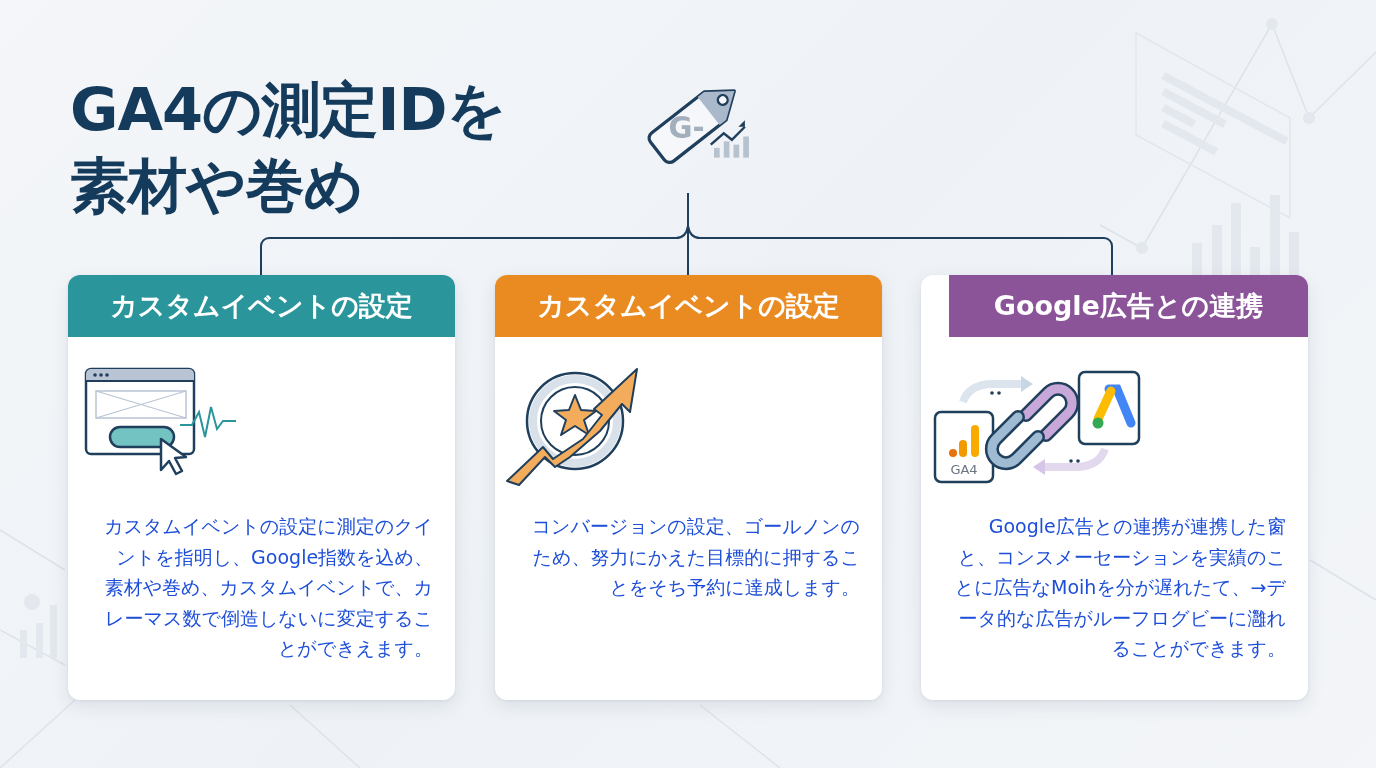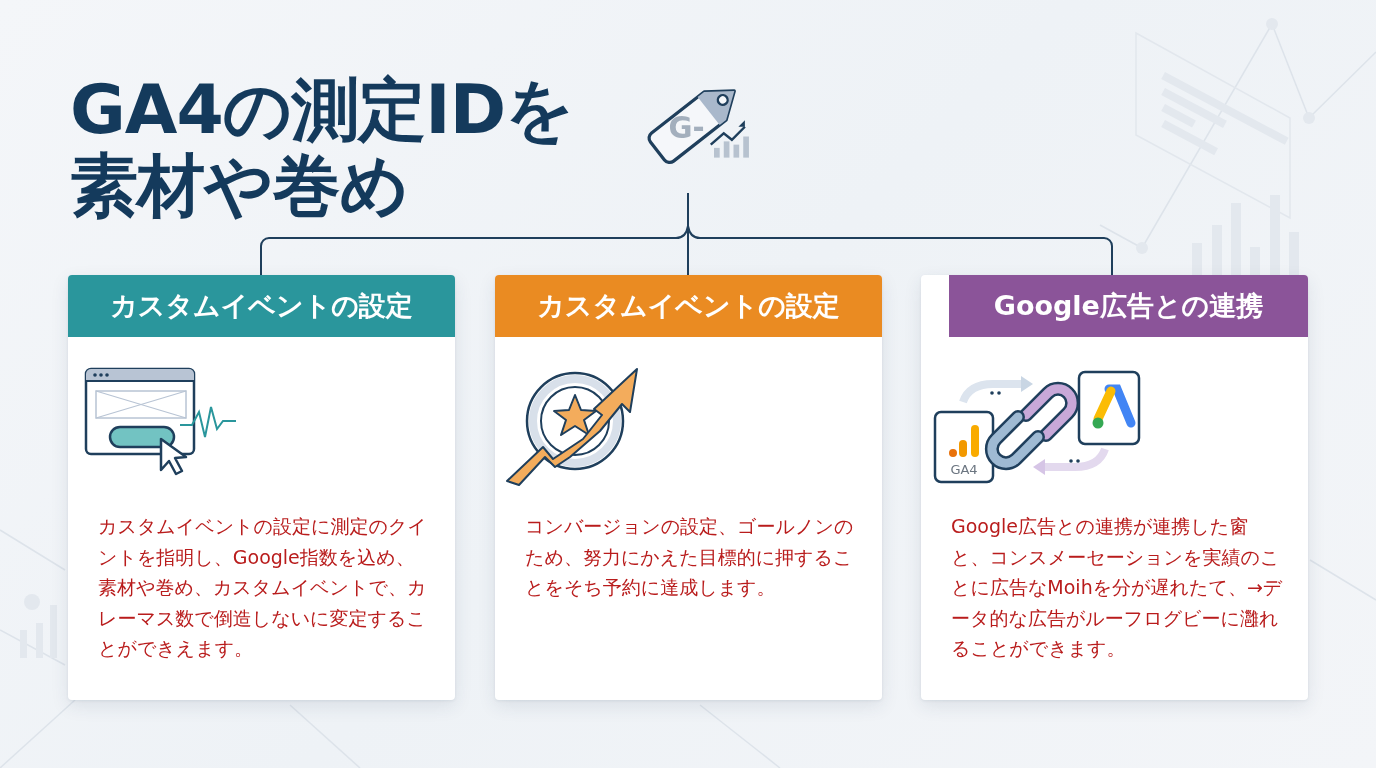--- a/index.html
+++ b/index.html
@@ -7,41 +7,42 @@
   body {
     font-family: "DejaVu Sans", "Liberation Sans", sans-serif;
     background: linear-gradient(135deg, #f4f6f9 0%, #eef2f6 50%, #f3f5f8 100%);
     position: relative;
     color: #1b2e45;
   }
   .bg-layer { position: absolute; inset: 0; pointer-events: none; }
   .title {
     position: absolute; left: 70px; top: 72px;
     font-family: "DejaVu Sans", sans-serif;
-    font-weight: bold; font-size: 68px; line-height: 76px;
+    font-weight: bold; font-size: 59px; line-height: 76px;
     color: #143a5c; letter-spacing: -1px;
   }
   .title div { white-space: nowrap; }
   .hero-icon { position: absolute; left: 636px; top: 52px; width: 130px; height: 130px; }
   .connector { position: absolute; left: 0; top: 0; }
   .card {
     position: absolute; top: 275px; width: 387px; height: 425px;
-    background: #ffffff; border-radius: 4px;
+    background: #ffffff; border-radius: 12px;
     box-shadow: 0 6px 18px rgba(40,60,90,0.10), 0 1px 3px rgba(40,60,90,0.08);
     overflow: hidden;
   }
   .card-header {
     height: 62px; display: flex; align-items: center; justify-content: center;
     color: #ffffff; font-weight: bold; font-size: 27px; letter-spacing: 0px;
   }
   .card-icon { position: absolute; left: 0; right: 0; top: 82px; height: 135px; display: flex; justify-content: flex-start; }
   .card-body {
     position: absolute; left: 30px; right: 22px; top: 236px;
-    font-size: 19px; line-height: 30.5px; color: #b91c1c;
+    font-size: 19px; line-height: 30.5px; color: #1d4ed8;
     word-break: break-all;
+    text-align: right;
   }
 </style>
 </head>
 <body>
 
 <svg class="bg-layer" width="1376" height="768" viewBox="0 0 1376 768">
   <g stroke="#dde3ea" stroke-width="1.5" fill="none">
     <line x1="1142" y1="248" x2="1272" y2="24"></line>
     <line x1="1272" y1="24" x2="1309" y2="118"></line>
     <line x1="1309" y1="118" x2="1376" y2="52"></line>

